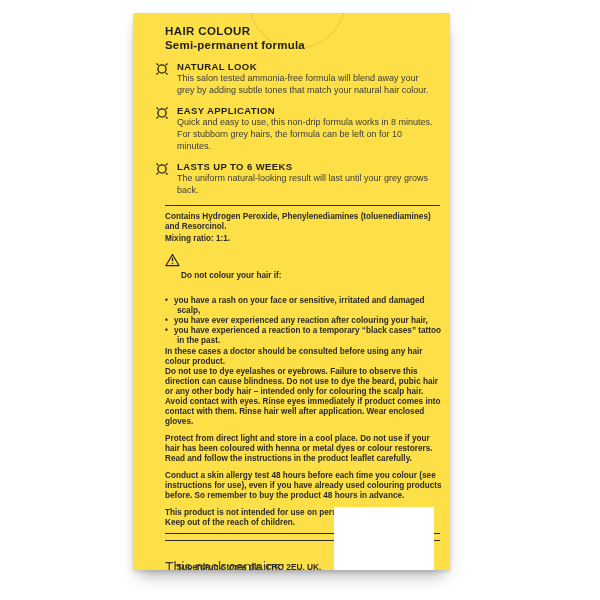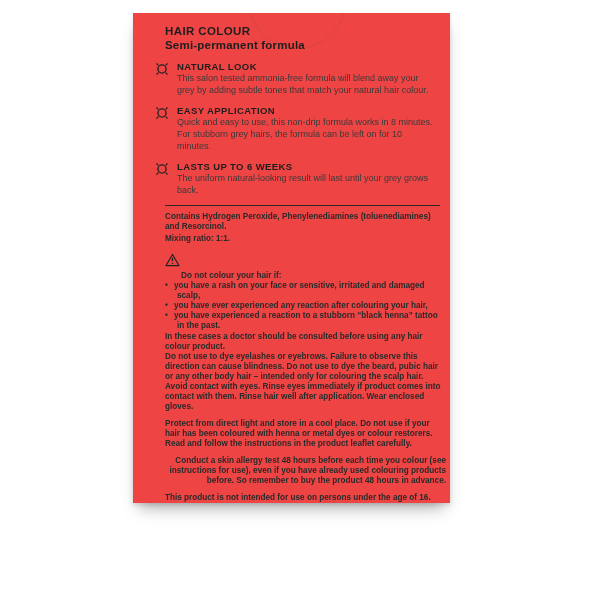--- a/index.html
+++ b/index.html
@@ -7,22 +7,22 @@
     width:600px;height:600px;
     background:#ffffff;
     font-family:"Liberation Sans", sans-serif;
     color:#2a2a2a;
     position:relative;
     overflow:hidden;
   }
   .package{
     position:absolute;
     left:133px; top:13px;
-    width:317px; height:490px;
-    background:#ef4444;
+    width:317px; height:557px;
+    background:#fde047;
     box-shadow:0 10px 16px -6px rgba(0,0,0,0.35), 0 2px 4px rgba(0,0,0,0.12);
     overflow:hidden;
     box-sizing:border-box;
     padding:12px 4px 0 32px;
   }
   .crease-arc{
     position:absolute;
     left:115px; top:-62px;
     width:96px; height:96px;
     border-radius:50%;
@@ -148,30 +148,30 @@
   <div class="caution-row">
     <span class="cicon">
       <svg width="15" height="14" viewBox="0 0 20 18">
         <path d="M10 1.6 L18.6 16.4 H1.4 Z" fill="none" stroke="#222" stroke-width="1.6" stroke-linejoin="round"></path>
         <line x1="10" y1="6" x2="10" y2="10.8" stroke="#222" stroke-width="1.7"></line>
         <circle cx="10" cy="13.6" r="1.05" fill="#222"></circle>
       </svg>
     </span>
   </div>
 
-  <p class="legal" style="margin-bottom:0;padding-left:16px;">Do not colour your hair if:</p>
+  <p class="legal" style="margin-bottom:15px;padding-left:16px;">Do not colour your hair if:</p>
   <ul class="cbullets">
     <li>you have a rash on your face or sensitive, irritated and damaged scalp,</li>
     <li>you have ever experienced any reaction after colouring your hair,</li>
-    <li>you have experienced a reaction to a stubborn “black henna” tattoo in the past.</li>
+    <li>you have experienced a reaction to a temporary “black cases” tattoo in the past.</li>
   </ul>
   <p class="legal" style="margin-bottom:0;">In these cases a doctor should be consulted before using any hair colour product.</p>
   <p class="legal" style="margin-bottom:7px;">Do not use to dye eyelashes or eyebrows. Failure to observe this direction can cause blindness. Do not use to dye the beard, pubic hair or any other body hair – intended only for colouring the scalp hair. Avoid contact with eyes. Rinse eyes immediately if product comes into contact with them. Rinse hair well after application. Wear enclosed gloves.</p>
   <p class="legal" style="margin-bottom:7px;">Protect from direct light and store in a cool place. Do not use if your hair has been coloured with henna or metal dyes or colour restorers. Read and follow the instructions in the product leaflet carefully.</p>
-  <p class="legal" style="margin-bottom:7px;text-align:right;">Conduct a skin allergy test 48 hours before each time you colour (see instructions for use), even if you have already used colouring products before. So remember to buy the product 48 hours in advance.</p>
+  <p class="legal" style="margin-bottom:7px;">Conduct a skin allergy test 48 hours before each time you colour (see instructions for use), even if you have already used colouring products before. So remember to buy the product 48 hours in advance.</p>
   <p class="legal" style="margin-bottom:4px;">This product is not intended for use on persons under the age of 16. Keep out of the reach of children.</p>
 
   <hr class="rule">
   <hr class="rule">
 
   <p class="pack-label">This pack contains:</p>
 
   <div class="vol-row">
     <span class="vol-size">30ml</span>
     <span class="vol-e">℮</span>

